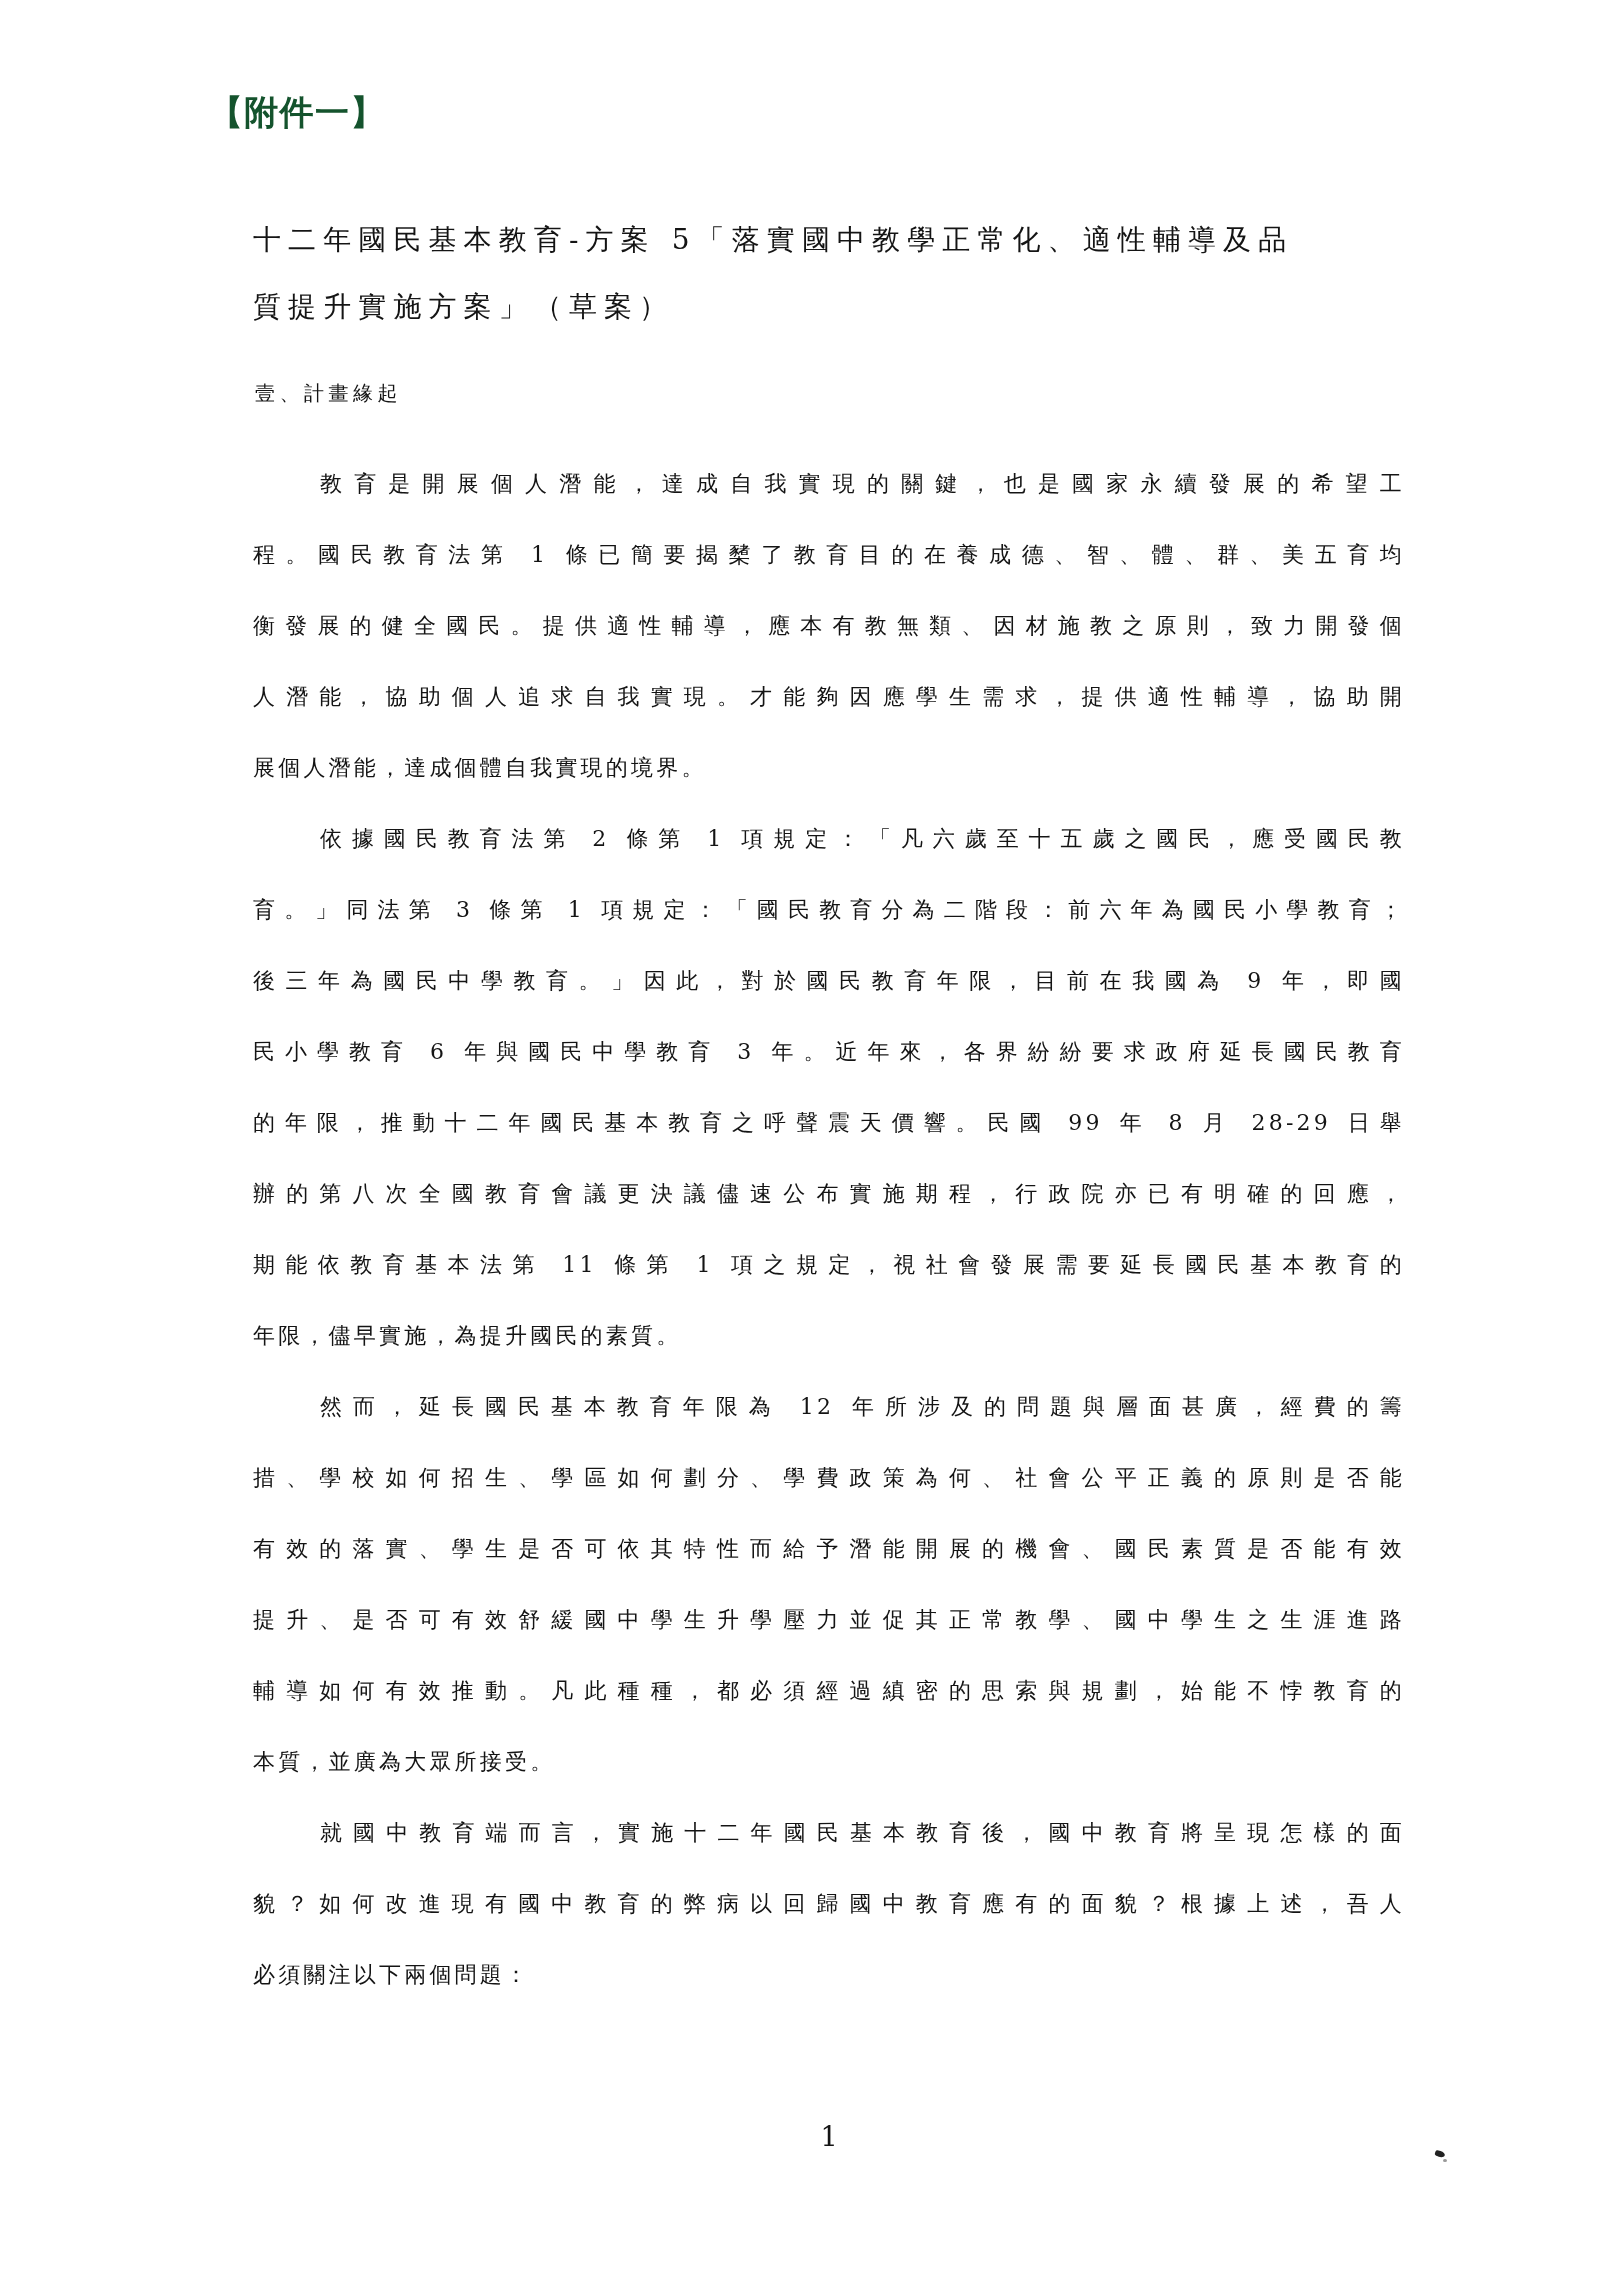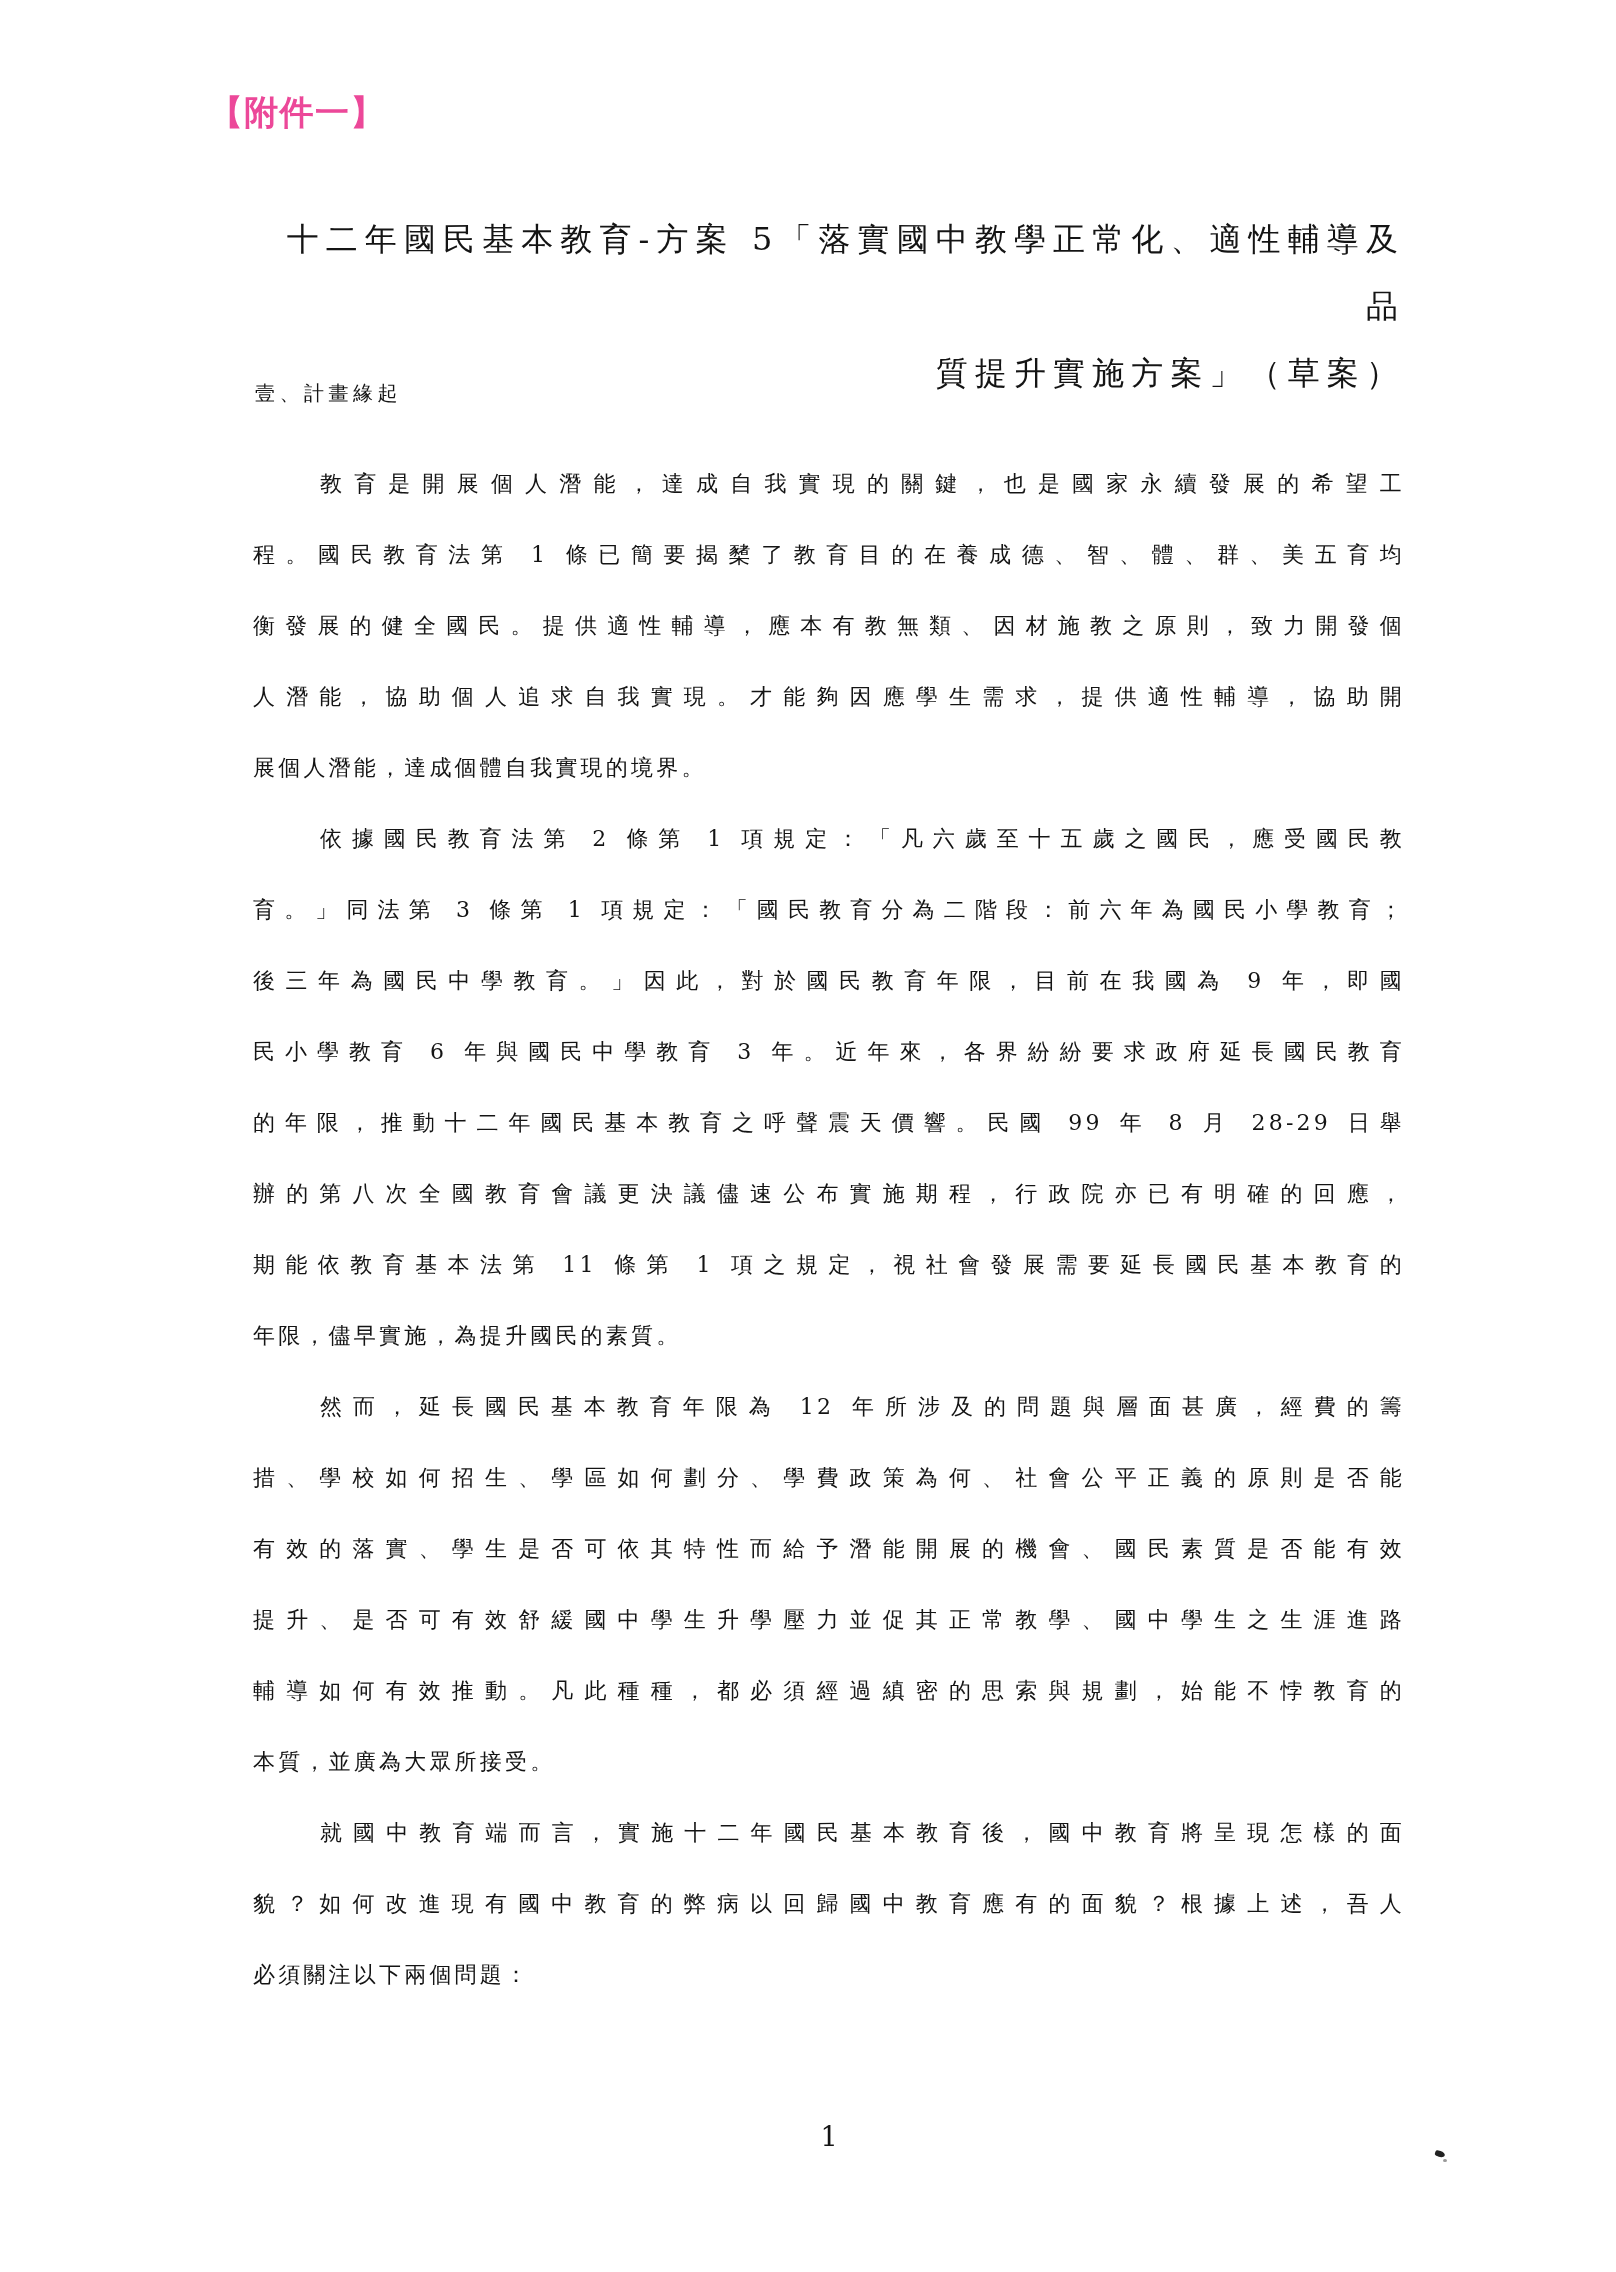--- a/index.html
+++ b/index.html
@@ -24,22 +24,22 @@
     line-height: 47px;
     letter-spacing: 1.3px;
     font-weight: 600;
   }
 
   .doc-title {
     position: absolute;
     left: 253px;
     top: 206px;
     width: 1152px;
-    text-align: right;
-    font-size: 32px;
+    text-align: left;
+    font-size: 28px;
     line-height: 67px;
     letter-spacing: 7.1px;
     font-weight: 500;
   }
 
   .section-heading {
     position: absolute;
     left: 255px;
     top: 370px;
     font-size: 20px;
@@ -99,21 +99,21 @@
     height: 3.2px;
     background: #9a9a9a;
     border-radius: 50%;
   }
 </style>
 </head>
 <body>
 
 <div class="page">
 
-  <div class="attachment-label" style="color: #ec4899;">【附件一】</div>
+  <div class="attachment-label" style="color: #14532d;">【附件一】</div>
 
   <div class="doc-title">
     <div>十二年國民基本教育-方案 5「落實國中教學正常化、適性輔導及品</div>
     <div>質提升實施方案」（草案）</div>
   </div>
 
   <div class="section-heading">壹、計畫緣起</div>
 
   <div class="body-text">
 

